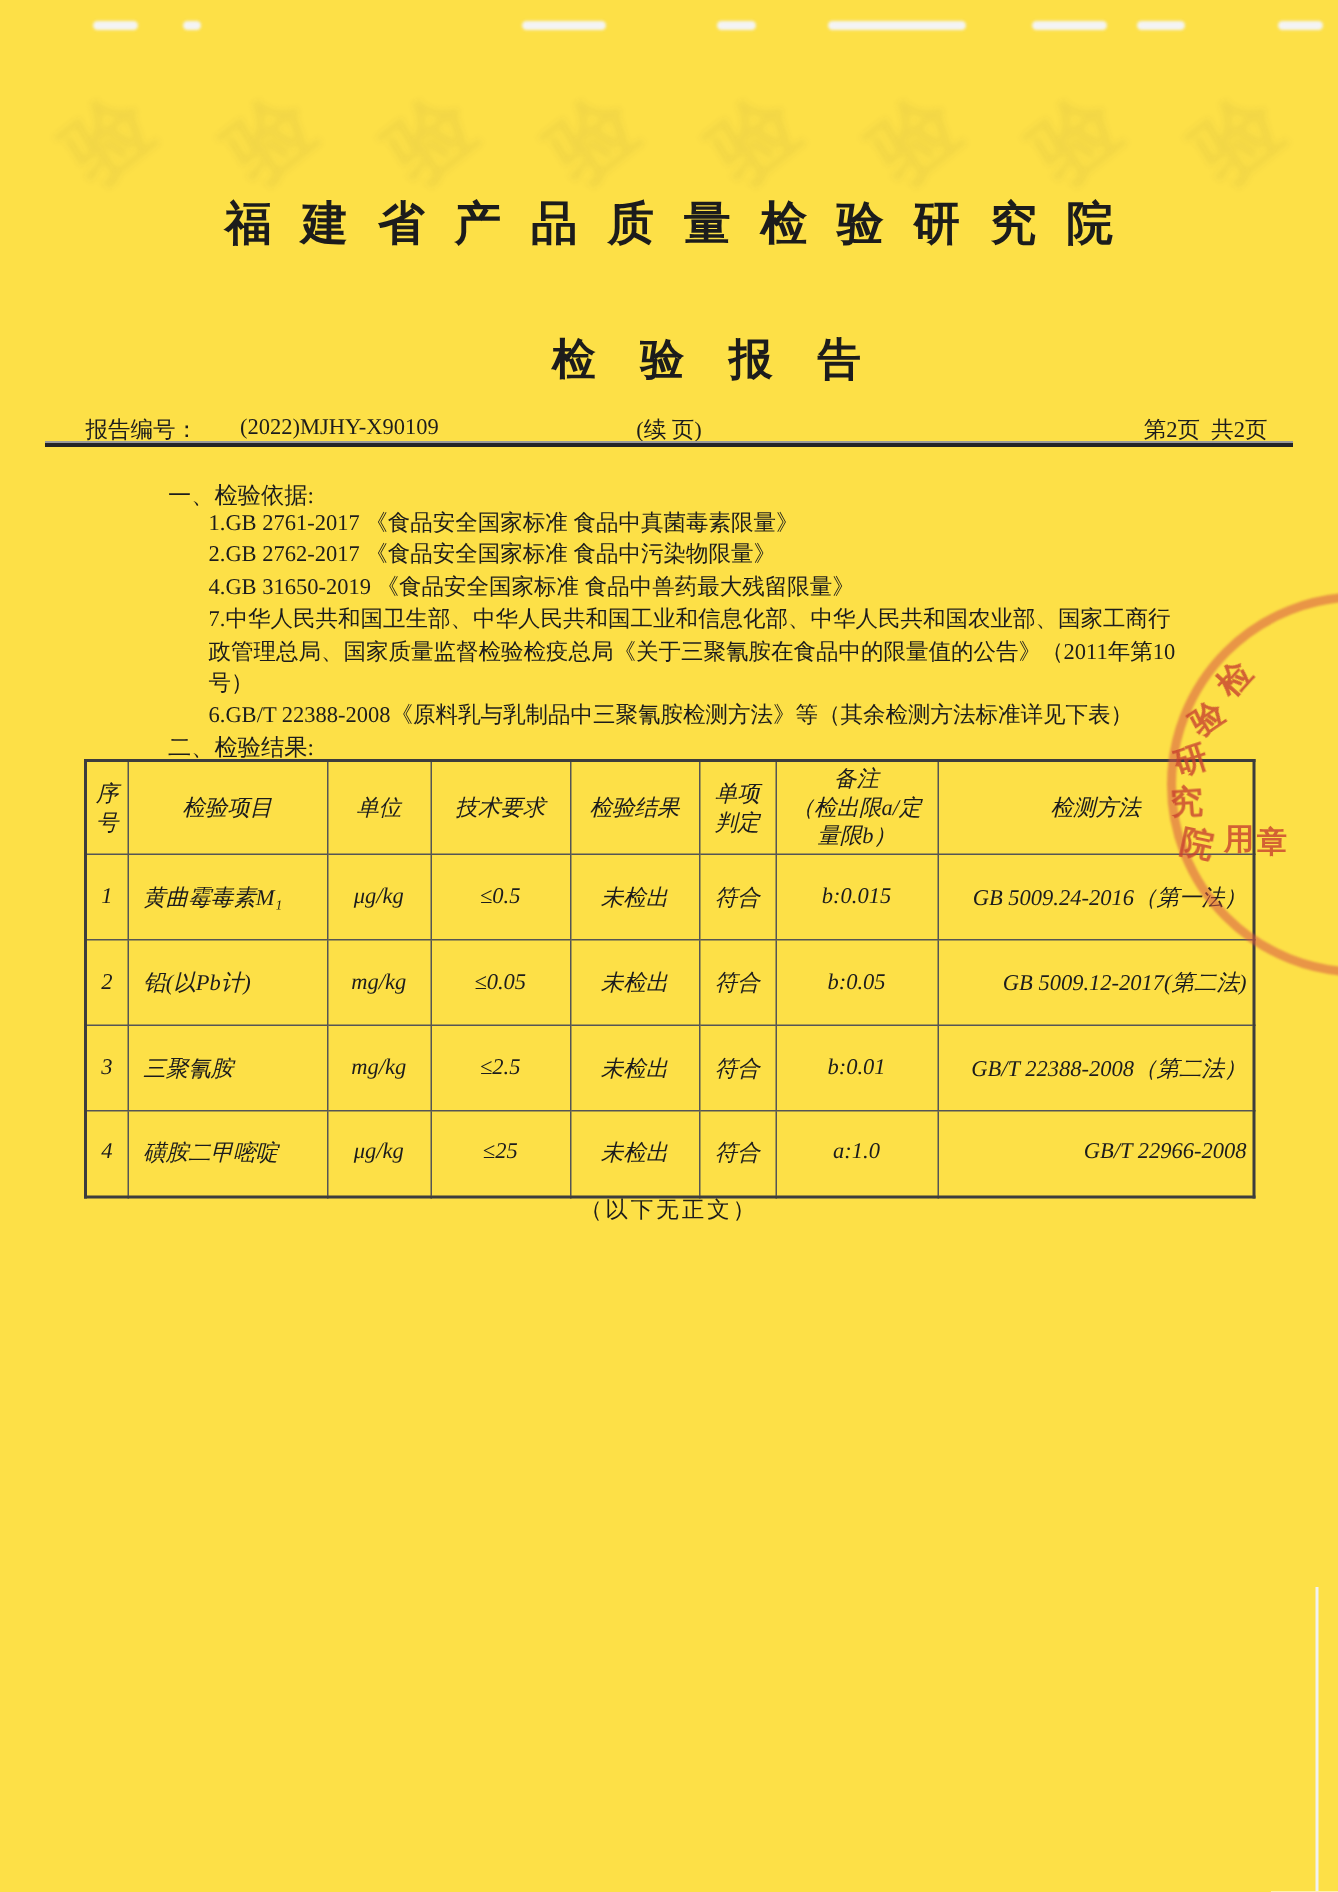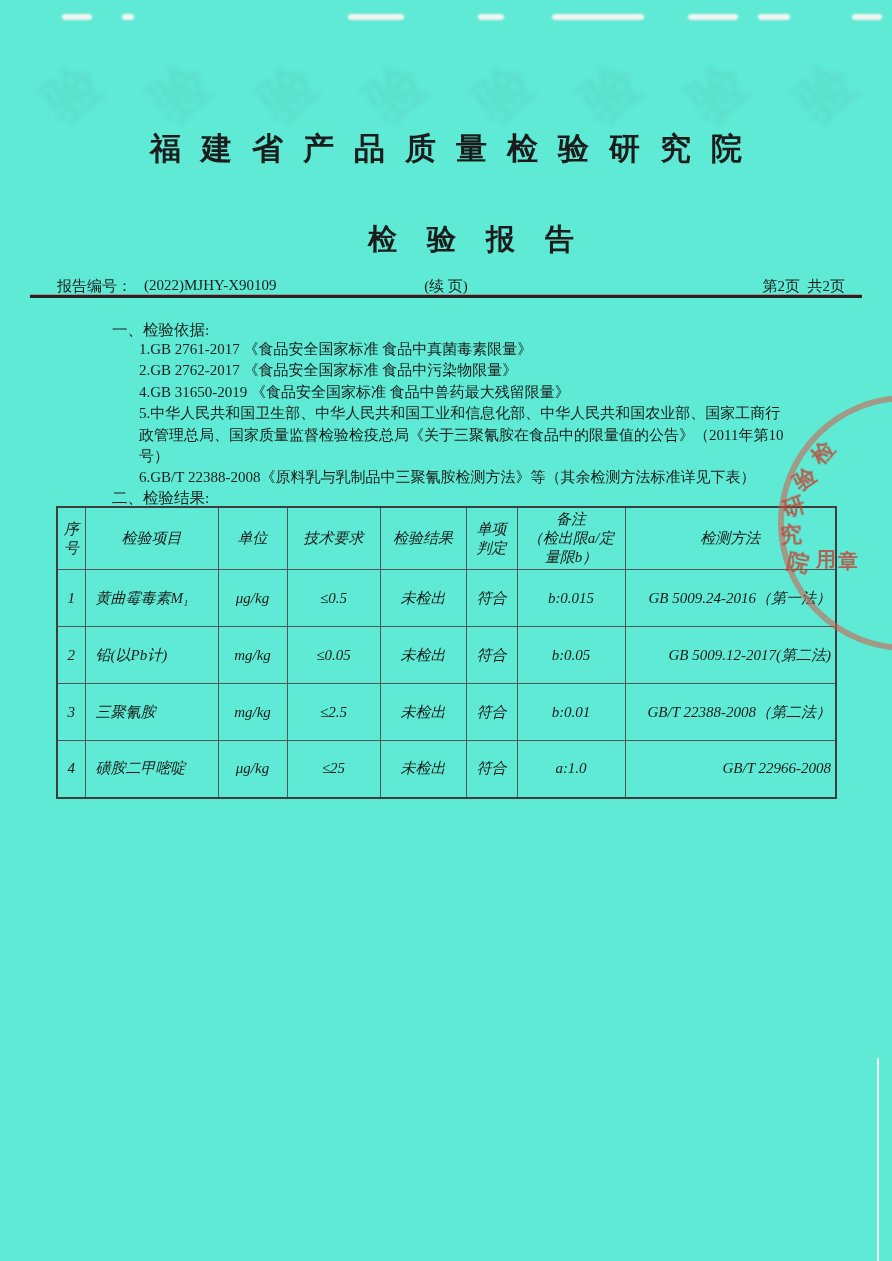--- a/index.html
+++ b/index.html
@@ -1,35 +1,35 @@
 <!DOCTYPE html>
 <html><head>
 <meta charset="utf-8">
 <style>
   html,body{margin:0;padding:0;background:#ffffff;}
   .page{
-    position:relative;width:892px;height:1261px;background:#5eead4;overflow:hidden;
+    position:relative;width:892px;height:1261px;background:#fde047;overflow:hidden;
     font-family:"Liberation Serif","DejaVu Serif",serif;color:#1c1c1c;
   }
   
   .smudge{position:absolute;height:6px;background:#f4f4f4;border-radius:3px;filter:blur(1px);}
   .ghost-glyphs span{
     position:absolute;top:55px;font-size:56px;font-weight:bold;
     color:rgba(40,40,40,0.05);filter:blur(2px);
     transform:rotate(-38deg);display:inline-block;
   }
   .edge-line{position:absolute;left:877px;top:1058px;width:2px;height:203px;background:#f2f2f2;}
   
   .t-center{position:absolute;left:0;width:100%;text-align:center;font-weight:bold;white-space:nowrap;}
   .title1{top:128px;font-size:31px;letter-spacing:20px;text-indent:20px;}
   .title2{top:182px;font-size:23px;letter-spacing:4px;text-indent:4px;}
   .title3{top:220px;font-size:29px;letter-spacing:30px;text-indent:30px;padding-left:25px;}
   
   .meta{position:absolute;top:277px;left:0;width:100%;font-size:15px;}
-  .meta .left{position:absolute;left:57px;display:flex;gap:12px;white-space:pre;font-family:Liberation Serif, serif;}
+  .meta .left{position:absolute;left:57px;display:flex;gap:28px;white-space:pre;font-family:Liberation Serif, serif;}
   .meta .center{position:absolute;left:0;width:100%;text-align:center;white-space:pre;font-family:Liberation Serif, serif;}
   .meta .right{position:absolute;right:47px;white-space:pre;}
   .rule{position:absolute;top:294px;left:30px;width:832px;height:4px;
         background:linear-gradient(to bottom,#9a9a9a 0 30%,#242424 30% 100%);}
   
   .basis-heading{position:absolute;top:320px;left:112px;font-size:15.5px;}
   .basis-list{position:absolute;top:339px;left:139px;width:648px;font-size:15px;line-height:21.4px;}
   .basis-list div{margin:0;}
   .results-heading{position:absolute;top:488px;left:112px;font-size:15.5px;}
   
@@ -97,21 +97,21 @@
     <div class="center">(续 页)</div>
     <div class="right">第2页  共2页</div>
   </div>
   <div class="rule"></div>
 
   <div class="basis-heading">一、检验依据:</div>
   <div class="basis-list">
     <div>1.GB 2761-2017 《食品安全国家标准 食品中真菌毒素限量》</div>
     <div>2.GB 2762-2017 《食品安全国家标准 食品中污染物限量》</div>
     <div>4.GB 31650-2019 《食品安全国家标准 食品中兽药最大残留限量》</div>
-    <div>5.中华人民共和国卫生部、中华人民共和国工业和信息化部、中华人民共和国农业部、国家工商行政管理总局、国家质量监督检验检疫总局《关于三聚氰胺在食品中的限量值的公告》（2011年第10号）</div>
+    <div>7.中华人民共和国卫生部、中华人民共和国工业和信息化部、中华人民共和国农业部、国家工商行政管理总局、国家质量监督检验检疫总局《关于三聚氰胺在食品中的限量值的公告》（2011年第10号）</div>
     <div>6.GB/T 22388-2008《原料乳与乳制品中三聚氰胺检测方法》等（其余检测方法标准详见下表）</div>
   </div>
 
   <div class="results-heading">二、检验结果:</div>
 
   <table class="results">
     <colgroup>
       <col style="width:28px;">
         <col style="width:133px;">
         <col style="width:69px;">
@@ -173,20 +173,21 @@
         <td>μg/kg</td>
         <td>≤25</td>
         <td>未检出</td>
         <td>符合</td>
         <td>a:1.0</td>
         <td class="c-method">GB/T 22966-2008</td>
       </tr>
     </tbody>
   </table>
 
+  <div class="closing">（以下无正文）</div>
 
   <div>
     <div class="seal-circle"></div>
     <span class="seal-char" style="left:812px;top:438px;transform:rotate(-48deg);">检</span>
     <span class="seal-char" style="left:794px;top:464px;transform:rotate(-34deg);">验</span>
     <span class="seal-char" style="left:783px;top:492px;transform:rotate(-18deg);">研</span>
     <span class="seal-char" style="left:780px;top:520px;transform:rotate(-4deg);">究</span>
     <span class="seal-char" style="left:787px;top:548px;transform:rotate(12deg);">院</span>
     <span class="seal-char" style="left:816px;top:546px;font-size:20px;">用</span>
     <span class="seal-char" style="left:838px;top:548px;font-size:20px;">章</span>

